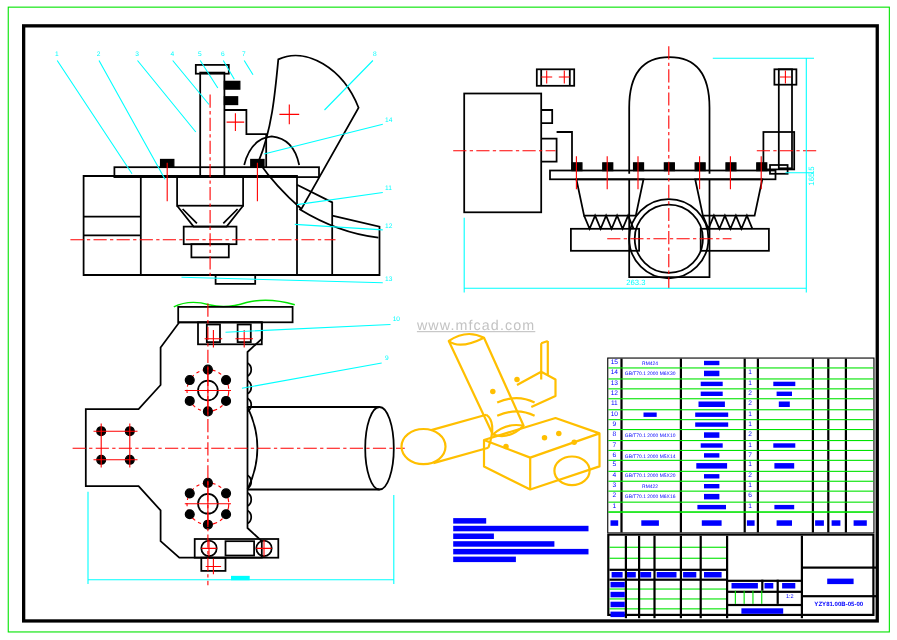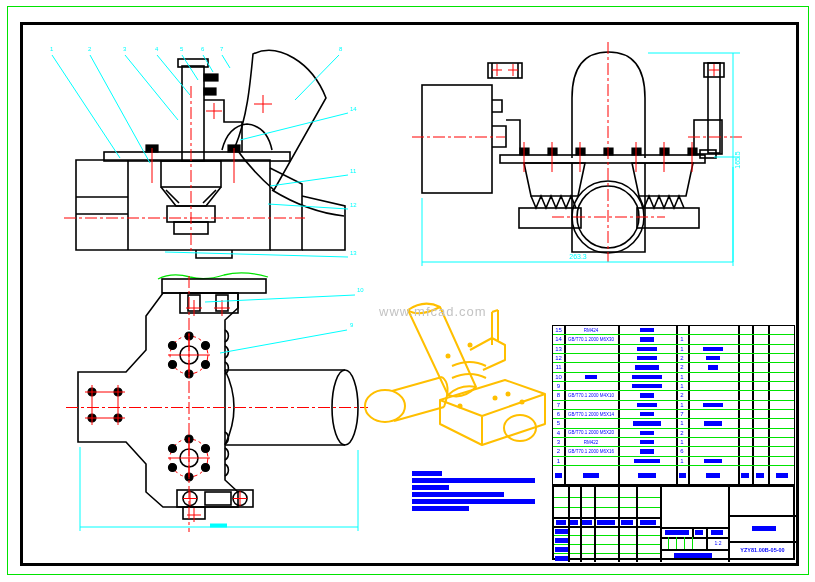--- a/index.html
+++ b/index.html
@@ -14,21 +14,21 @@
   .redc{stroke:#f00;stroke-width:1;fill:none;stroke-dasharray:12 3 3 3;}
   .cyan{stroke:#0ff;stroke-width:1;fill:none;}
   .grn{stroke:#00e400;stroke-width:1.3;fill:none;}
   .yel{stroke:#ffbf00;stroke-width:2;fill:none;stroke-linejoin:round;}
   .yelf{fill:#ffbf00;stroke:none;}
   text.callout{fill:#0ff;font-size:6px;font-family:"Liberation Sans",sans-serif;}
   text.dim{fill:#0ff;font-size:7px;font-family:"Liberation Sans",sans-serif;text-anchor:middle;}
   .watermark{position:absolute;left:323px;top:260px;width:190px;height:58px;color:#c3c3c3;}
   .wm-logo{position:absolute;left:0;top:6px;width:46px;height:46px;border:4px solid #c3c3c3;border-radius:50%;font-weight:bold;font-style:italic;font-size:28px;line-height:44px;text-align:center;color:#c3c3c3;}
   .wm-name{position:absolute;left:58px;top:2px;font-size:31px;font-weight:bold;letter-spacing:9px;white-space:nowrap;}
-  .wm-url{position:absolute;left:56px;top:44px;font-size:13px;letter-spacing:1px;white-space:nowrap;}
+  .wm-url{position:absolute;left:56px;top:28px;font-size:13px;letter-spacing:1px;white-space:nowrap;text-decoration:underline;}
   
   .bom{position:absolute;left:552px;top:325px;width:243px;height:160px;border:1.5px solid #000;box-sizing:border-box;}
   .bom .vline{position:absolute;top:0;bottom:0;width:2px;background:#000;}
   .bom-row{position:absolute;left:0;width:100%;height:9.33px;border-bottom:1px solid #00e400;box-sizing:border-box;}
   .bom-cell{position:absolute;top:0;height:100%;display:flex;align-items:center;justify-content:center;color:#00f;overflow:hidden;white-space:nowrap;}
   .bar{background:#00f;height:4.5px;}
   .bom-hdr{position:absolute;left:0;bottom:0;width:100%;height:18px;border-top:1px solid #00e400;}
   
   .tblock{position:absolute;left:552px;top:485px;width:243px;height:75px;border:2px solid #000;box-sizing:border-box;background:#fff;}
   .tb-line{position:absolute;background:#000;}

